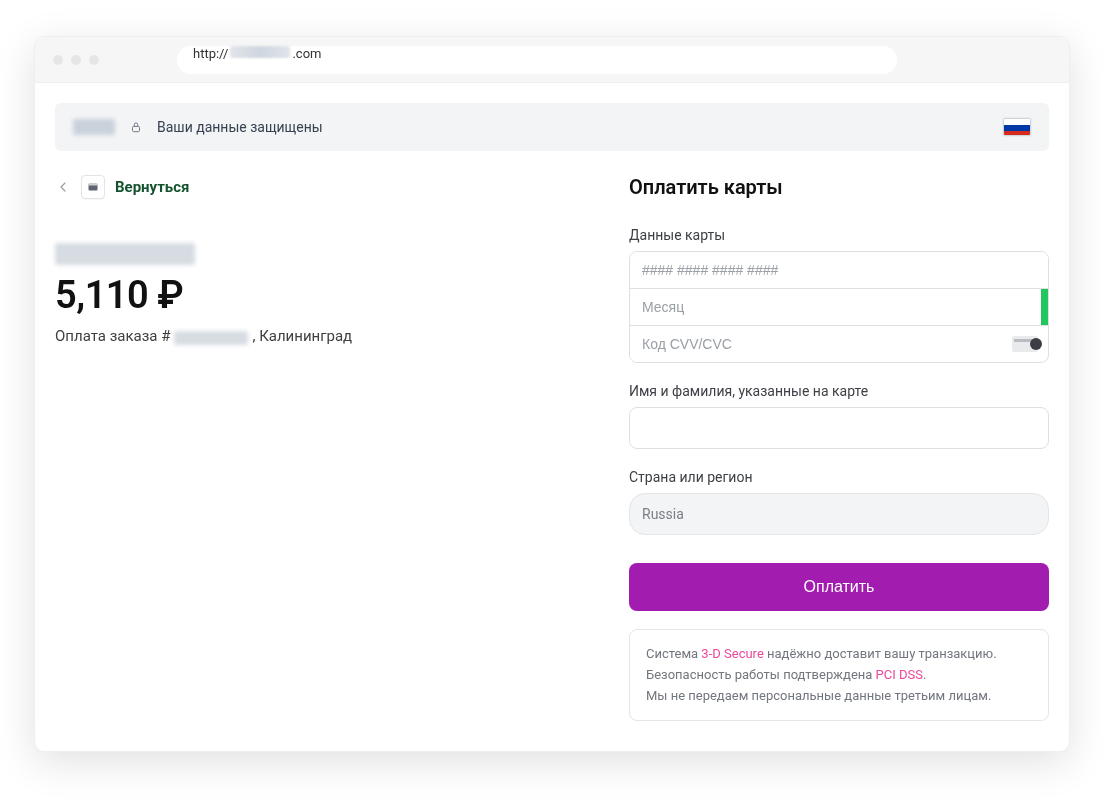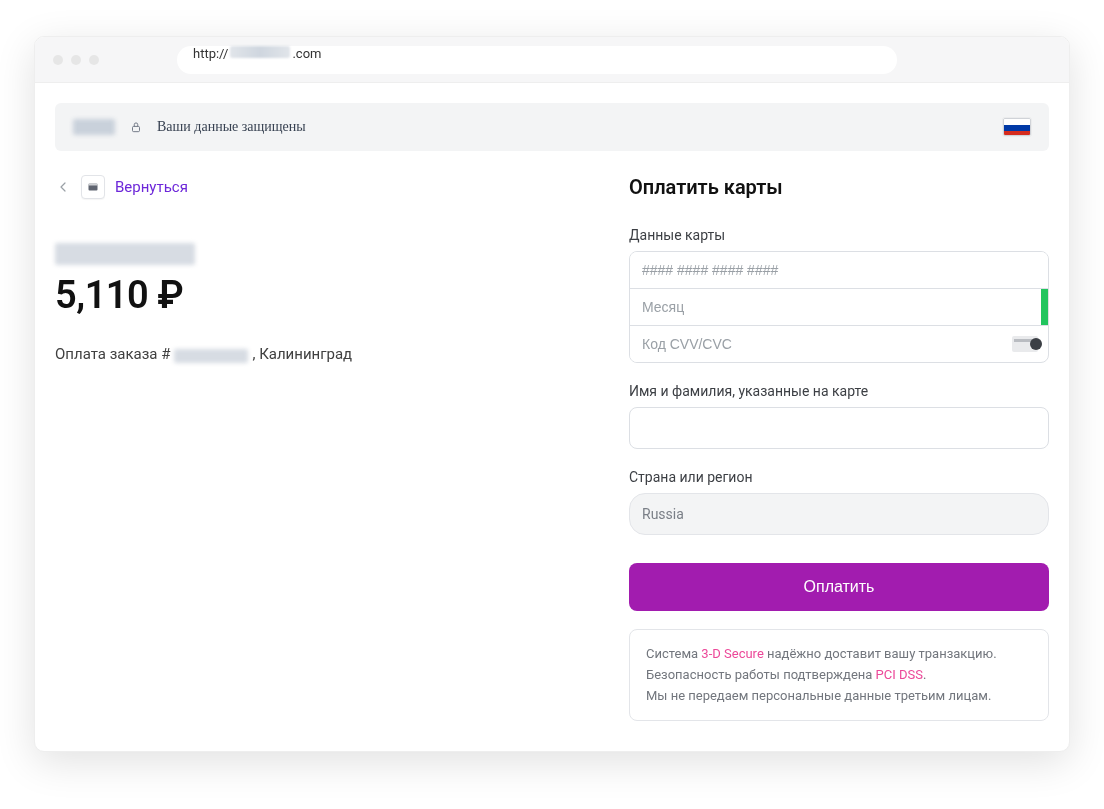--- a/index.html
+++ b/index.html
@@ -59,21 +59,20 @@
   }
   .topbar {
     margin: 20px 20px 0;
     background: #f3f4f5;
     border-radius: 6px;
     height: 48px;
     display: flex;
     align-items: center;
     padding: 0 18px;
     gap: 14px;
-    font-family: Liberation Serif, serif;
   }
   .brand-blur {
     width: 42px; height: 16px;
     background: #c9d1db;
     filter: blur(2px);
     border-radius: 2px;
   }
   .lock-icon {
     width: 14px; height: 14px; fill: none; stroke: #6b7280; stroke-width: 1.6;
   }
@@ -113,36 +112,36 @@
     width: 24px; height: 24px;
     background: #fff;
     border: 1px solid #e2e4e8;
     border-radius: 4px;
     display:flex; align-items:center; justify-content:center;
     box-shadow: 0 1px 1px rgba(0,0,0,0.04);
   }
   .app-badge svg { width:12px; height:12px; fill:#5f6470; }
   .back-label {
     font-size: 15px;
-    font-weight: 400;
-    color: #6d28d9;
+    font-weight: 700;
+    color: #14532d;
   }
   .merchant-blur {
     width: 140px; height: 22px;
     background: #d7dce3;
     filter: blur(2px);
     border-radius: 2px;
     margin-bottom: 8px;
   }
   .amount {
     font-size: 38px;
     font-weight: 600;
     letter-spacing: -0.5px;
     color: #111;
-    margin-bottom: 28px;
+    margin-bottom: 10px;
   }
   .order-desc {
     font-size: 15px;
     color: #404040;
     display: flex;
     align-items: flex-end;
     gap: 4px;
   }
   .order-id-blur {
     display:inline-block;

